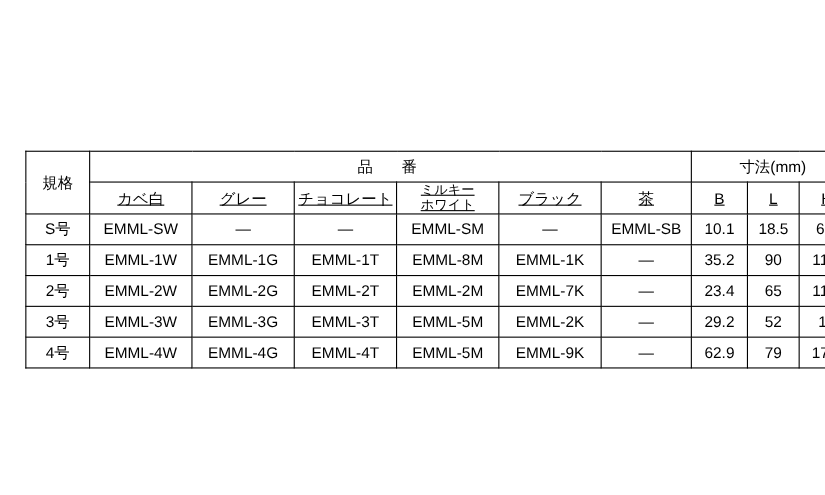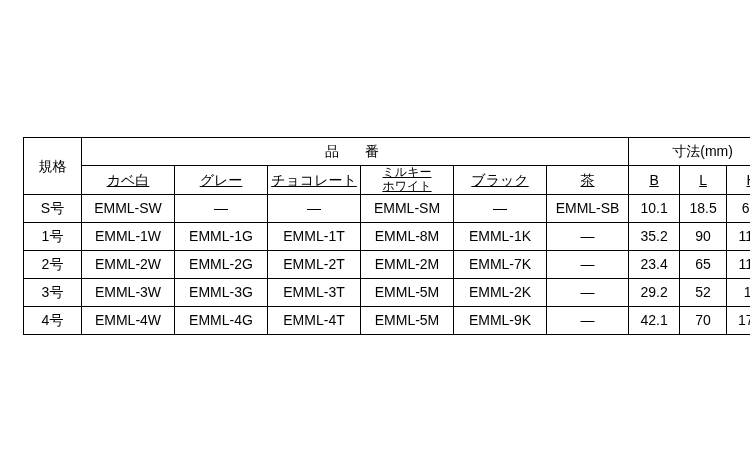--- a/index.html
+++ b/index.html
@@ -154,19 +154,19 @@
         <td>16</td>
       </tr>
       <tr>
         <td class="rowlabel">4号</td>
         <td>EMML-4W</td>
         <td>EMML-4G</td>
         <td>EMML-4T</td>
         <td>EMML-5M</td>
         <td>EMML-9K</td>
         <td class="dash">—</td>
-        <td>42.1</td>
-        <td>70</td>
+        <td>62.9</td>
+        <td>79</td>
         <td>17.3</td>
       </tr>
     </tbody>
   </table>
 </div>
 
 </body></html>

